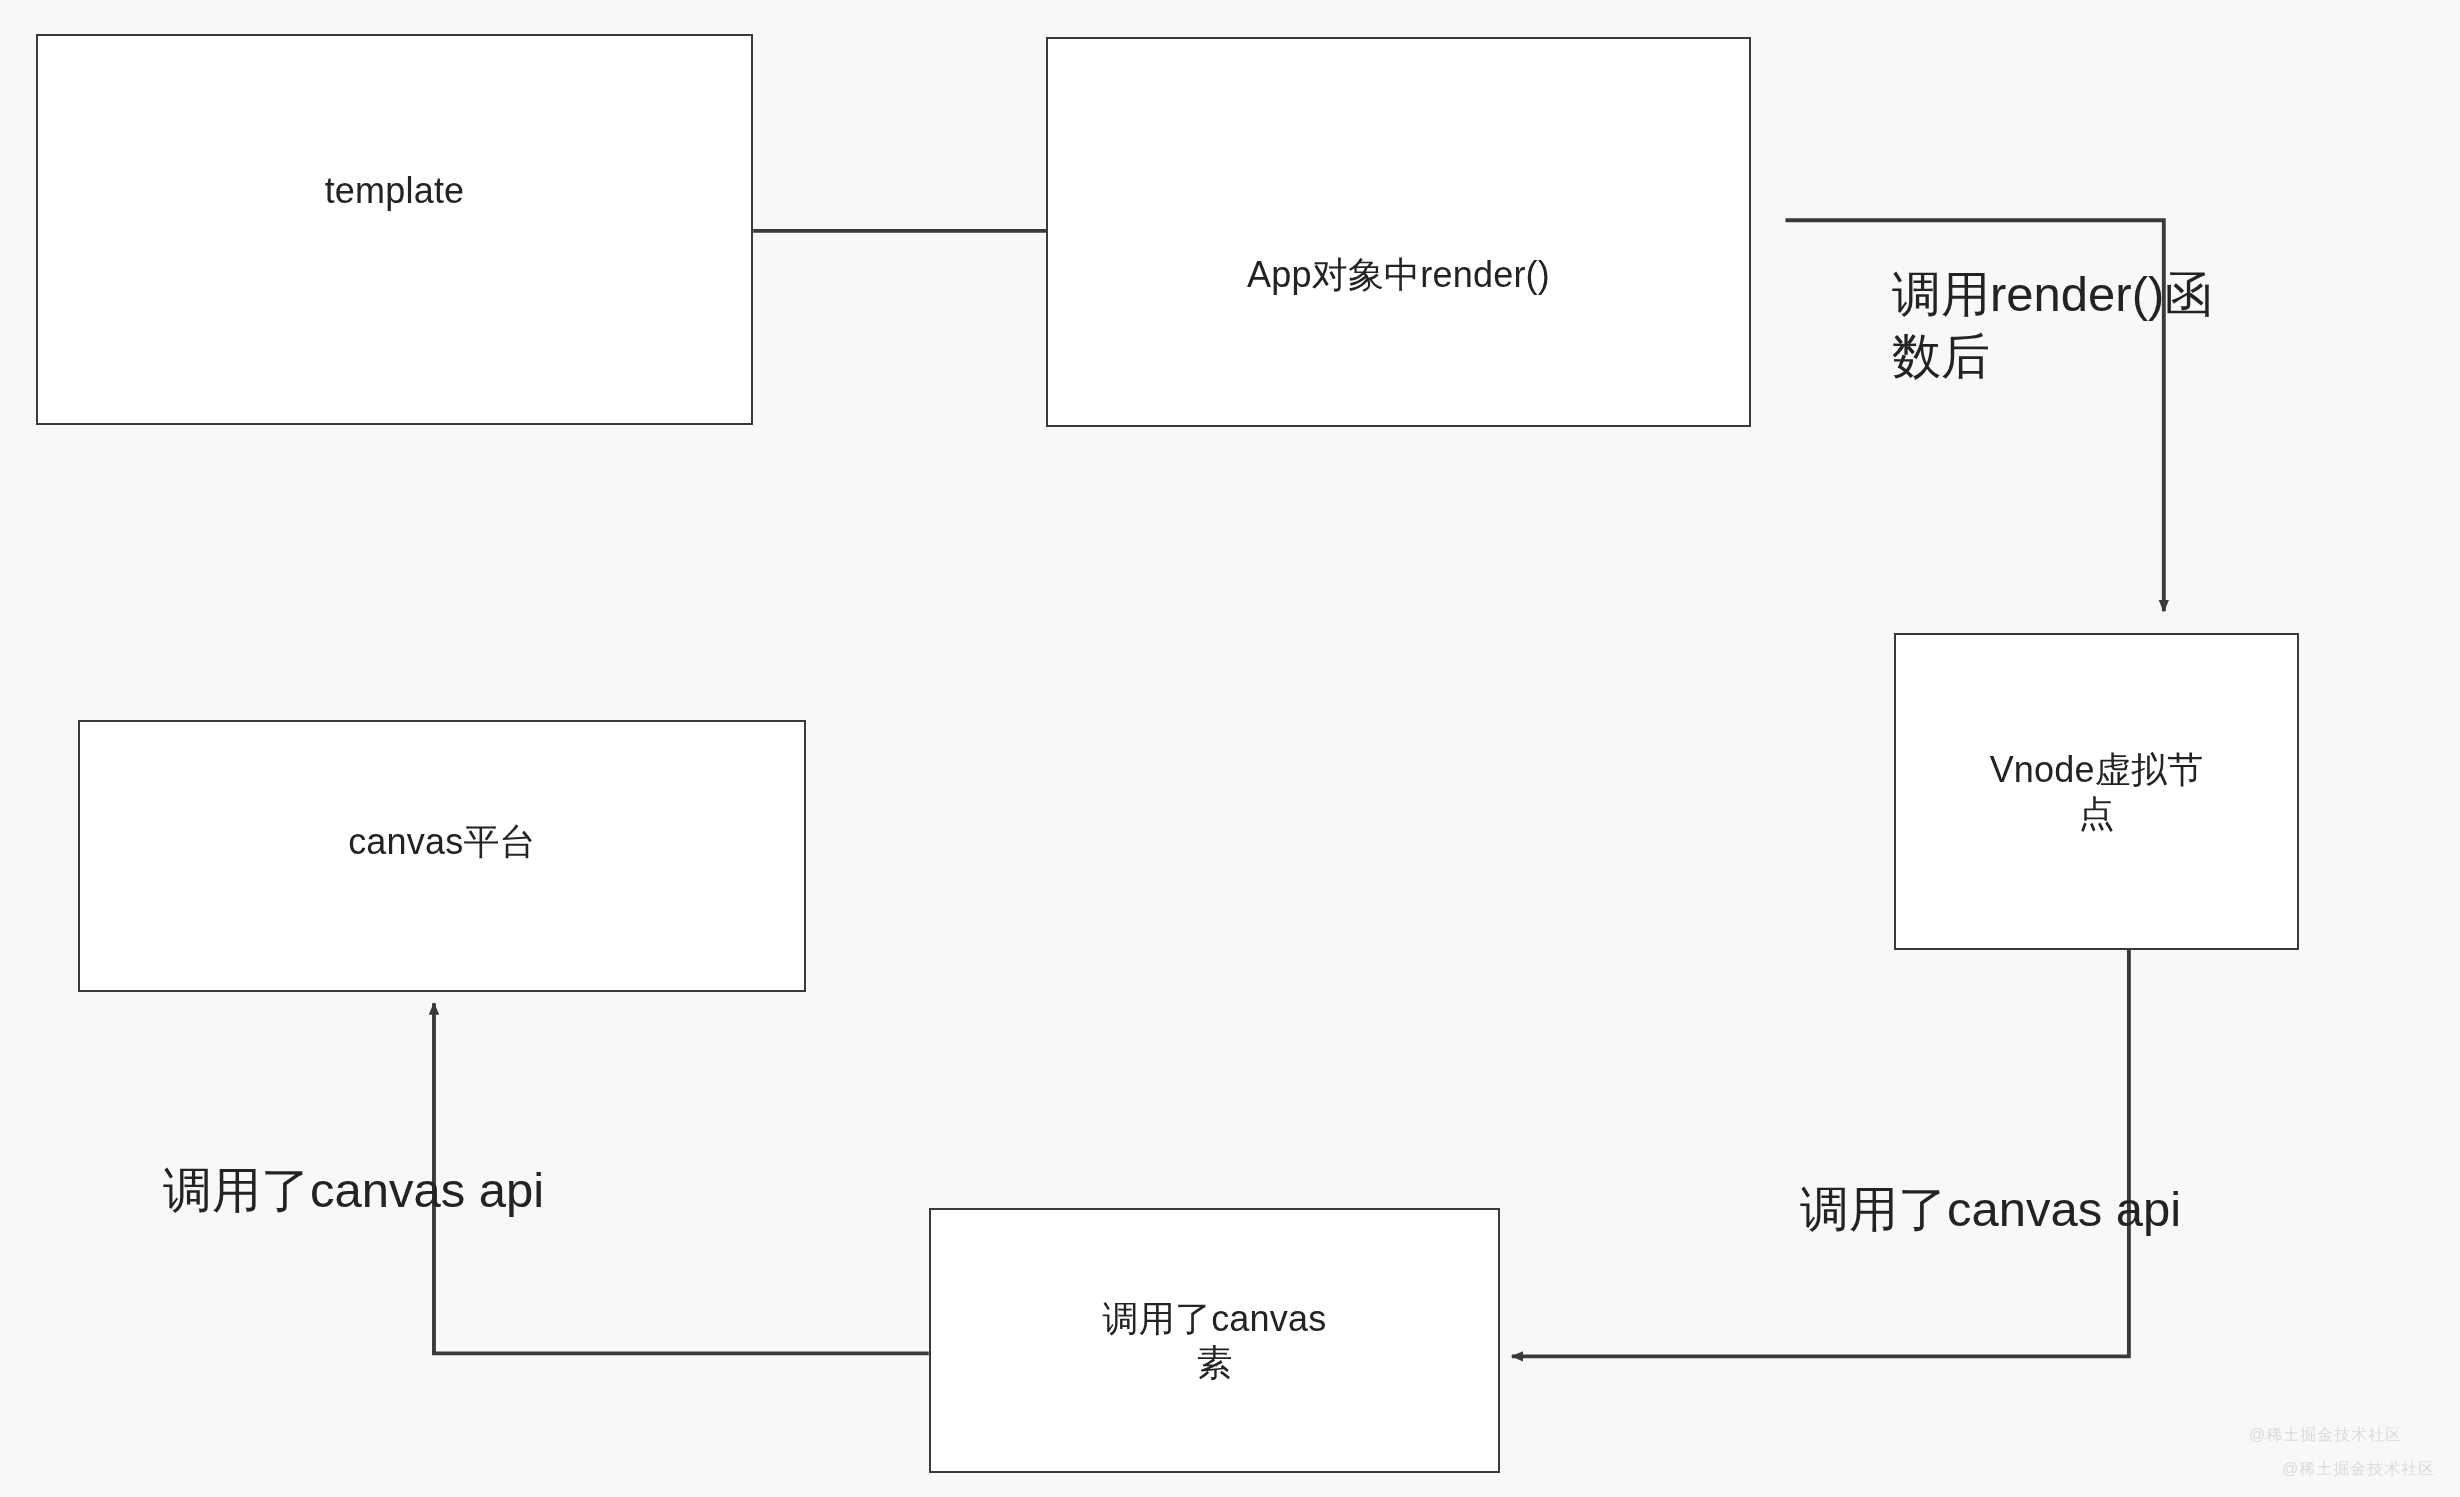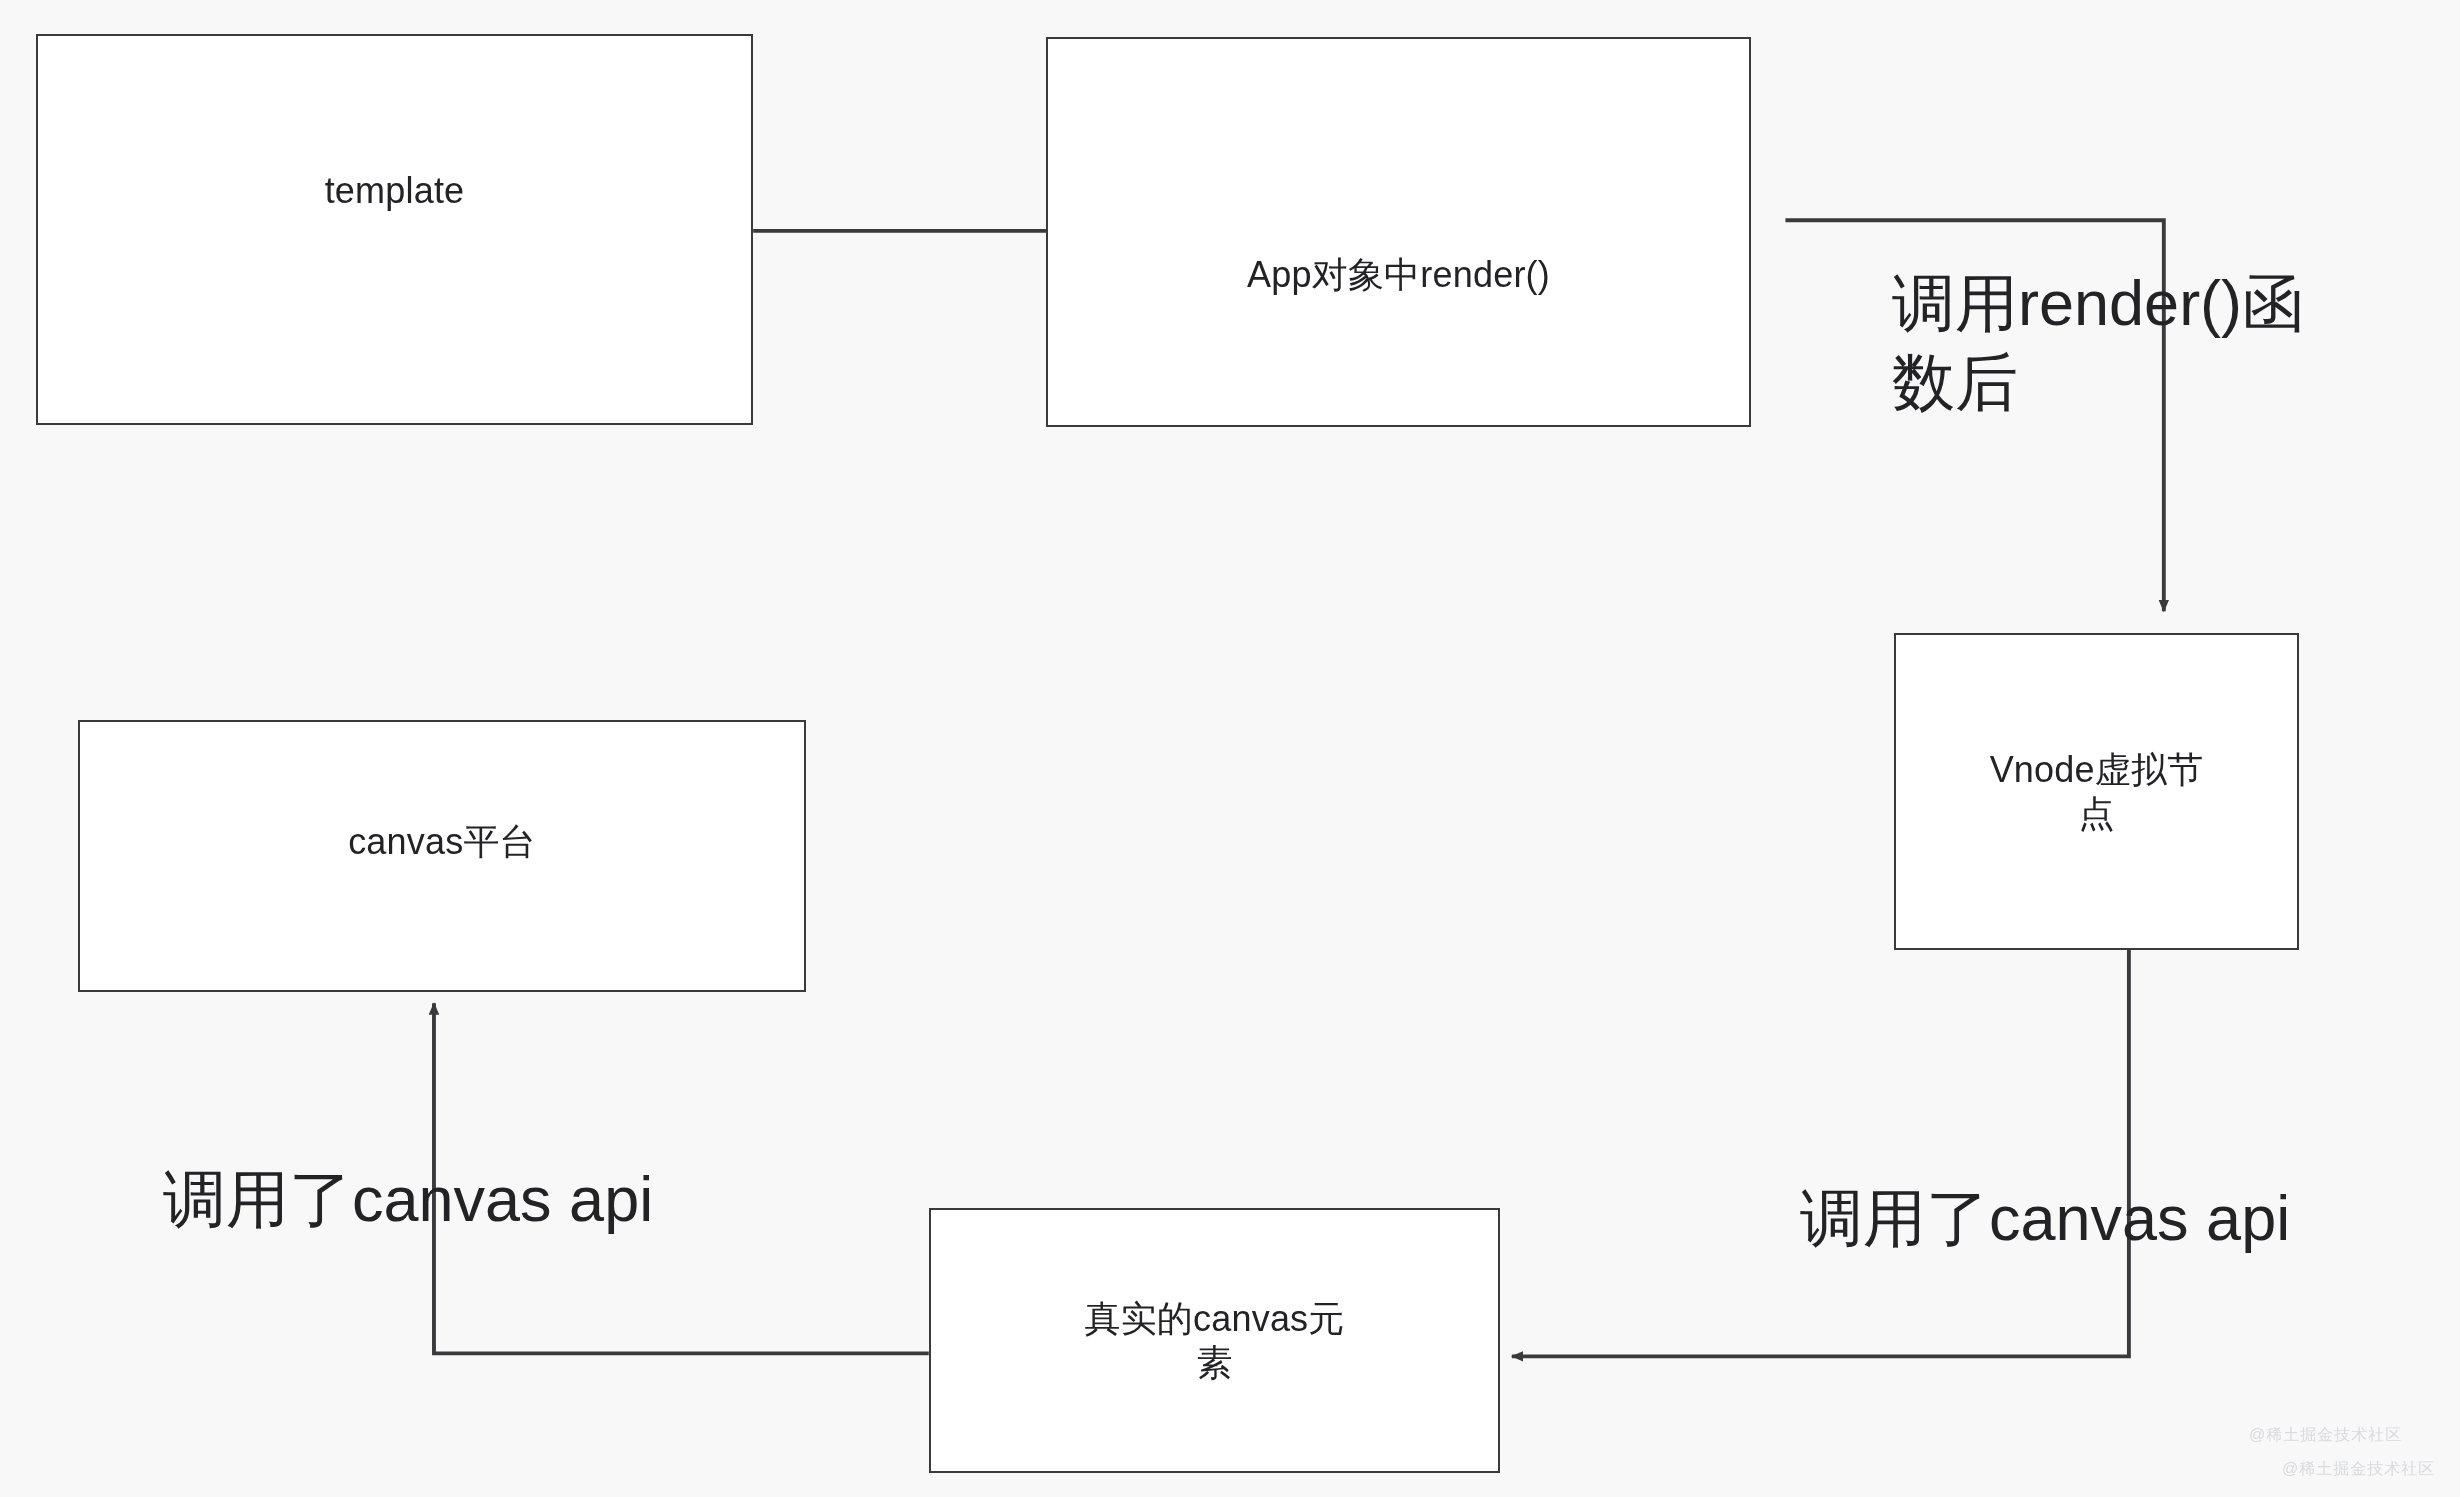--- a/index.html
+++ b/index.html
@@ -51,21 +51,21 @@
   #node-real-canvas   { left: 929px;  top: 1208px; width: 571px; height: 265px; }
 
   
   #node-template .node-label   { transform: translateY(-39px); }
   #node-app-render .node-label { transform: translateY(43px); }
   #node-canvas-platform .node-label { transform: translateY(-13.6px); text-align: center; }
 
   .edge-label {
     position: absolute;
     color: #232326;
-    font-size: 63px;
+    font-size: 49px;
     line-height: 1.26;
     white-space: pre-line;
     text-align: center;
   }
   #label-after-render { left: 1892px; top: 264px;  width: 563px; text-align: left; }
   #label-canvas-api-left  { left: 163px;  top: 1160px; width: 582px; text-align: left; }
   #label-canvas-api-right { left: 1800px; top: 1179px; width: 602px; text-align: left; }
 
   .watermark {
     position: absolute;
@@ -110,21 +110,21 @@
   <div class="node" id="node-vnode">
     <span class="node-label">Vnode虚拟节
 点</span>
   </div>
 
   <div class="node" id="node-canvas-platform">
     <span class="node-label">canvas平台</span>
   </div>
 
   <div class="node" id="node-real-canvas">
-    <span class="node-label">真实的canvas元
+    <span class="node-label">调用了canvas
 素</span>
   </div>
 
   <div class="edge-label" id="label-after-render">调用render()函
 数后</div>
 
   <div class="edge-label" id="label-canvas-api-right">调用了canvas api</div>
 
   <div class="edge-label" id="label-canvas-api-left">调用了canvas api</div>
 

